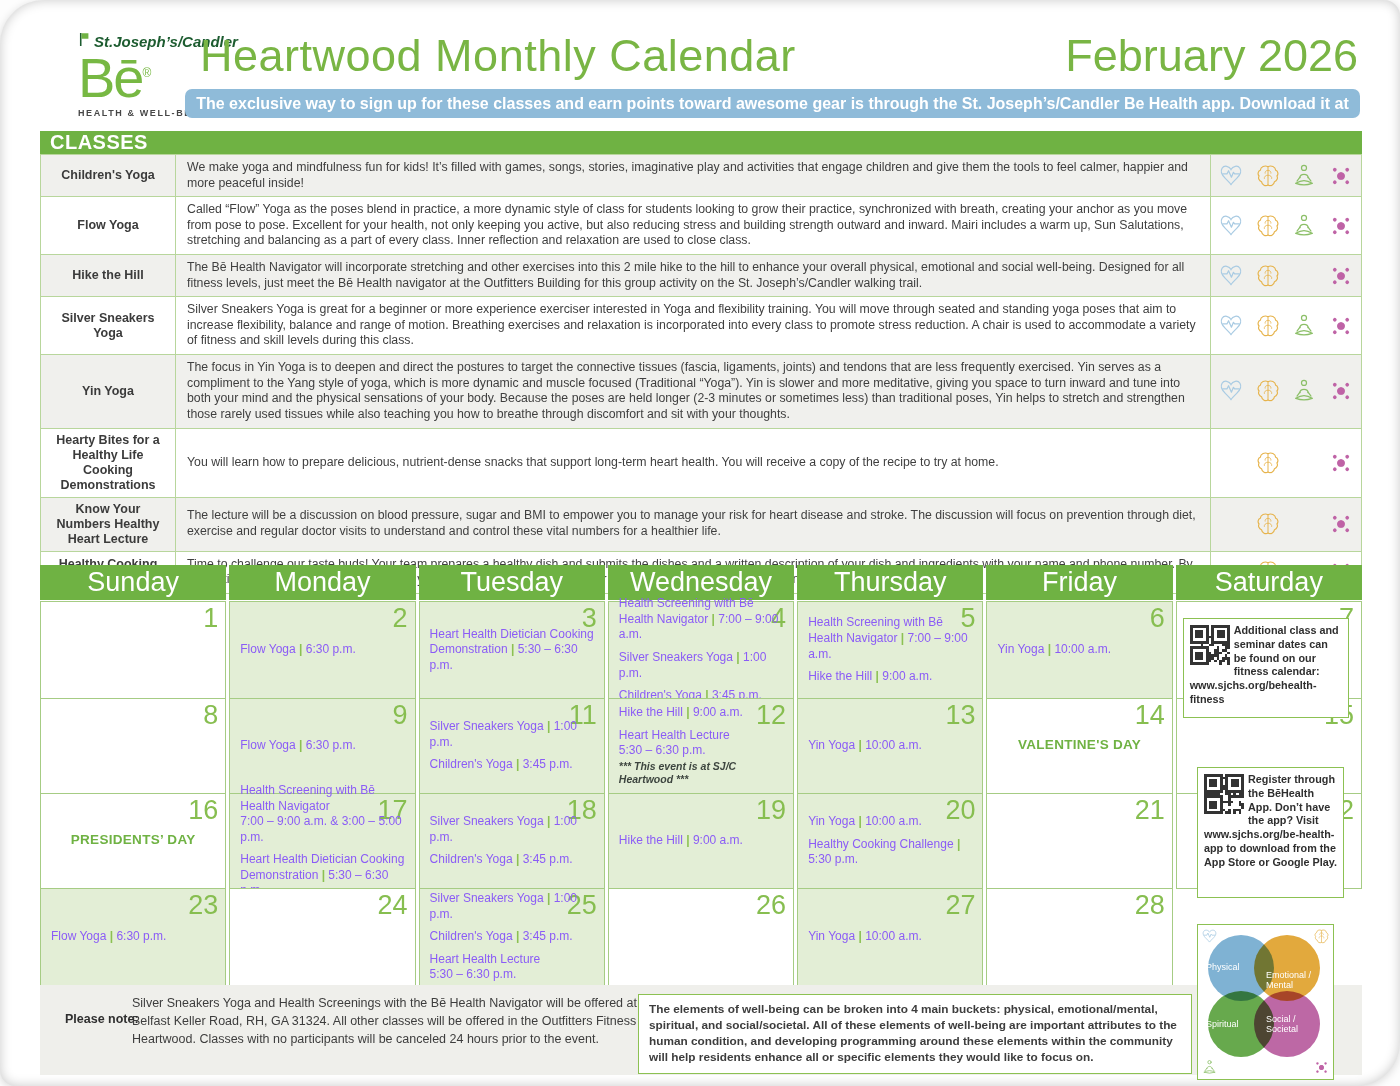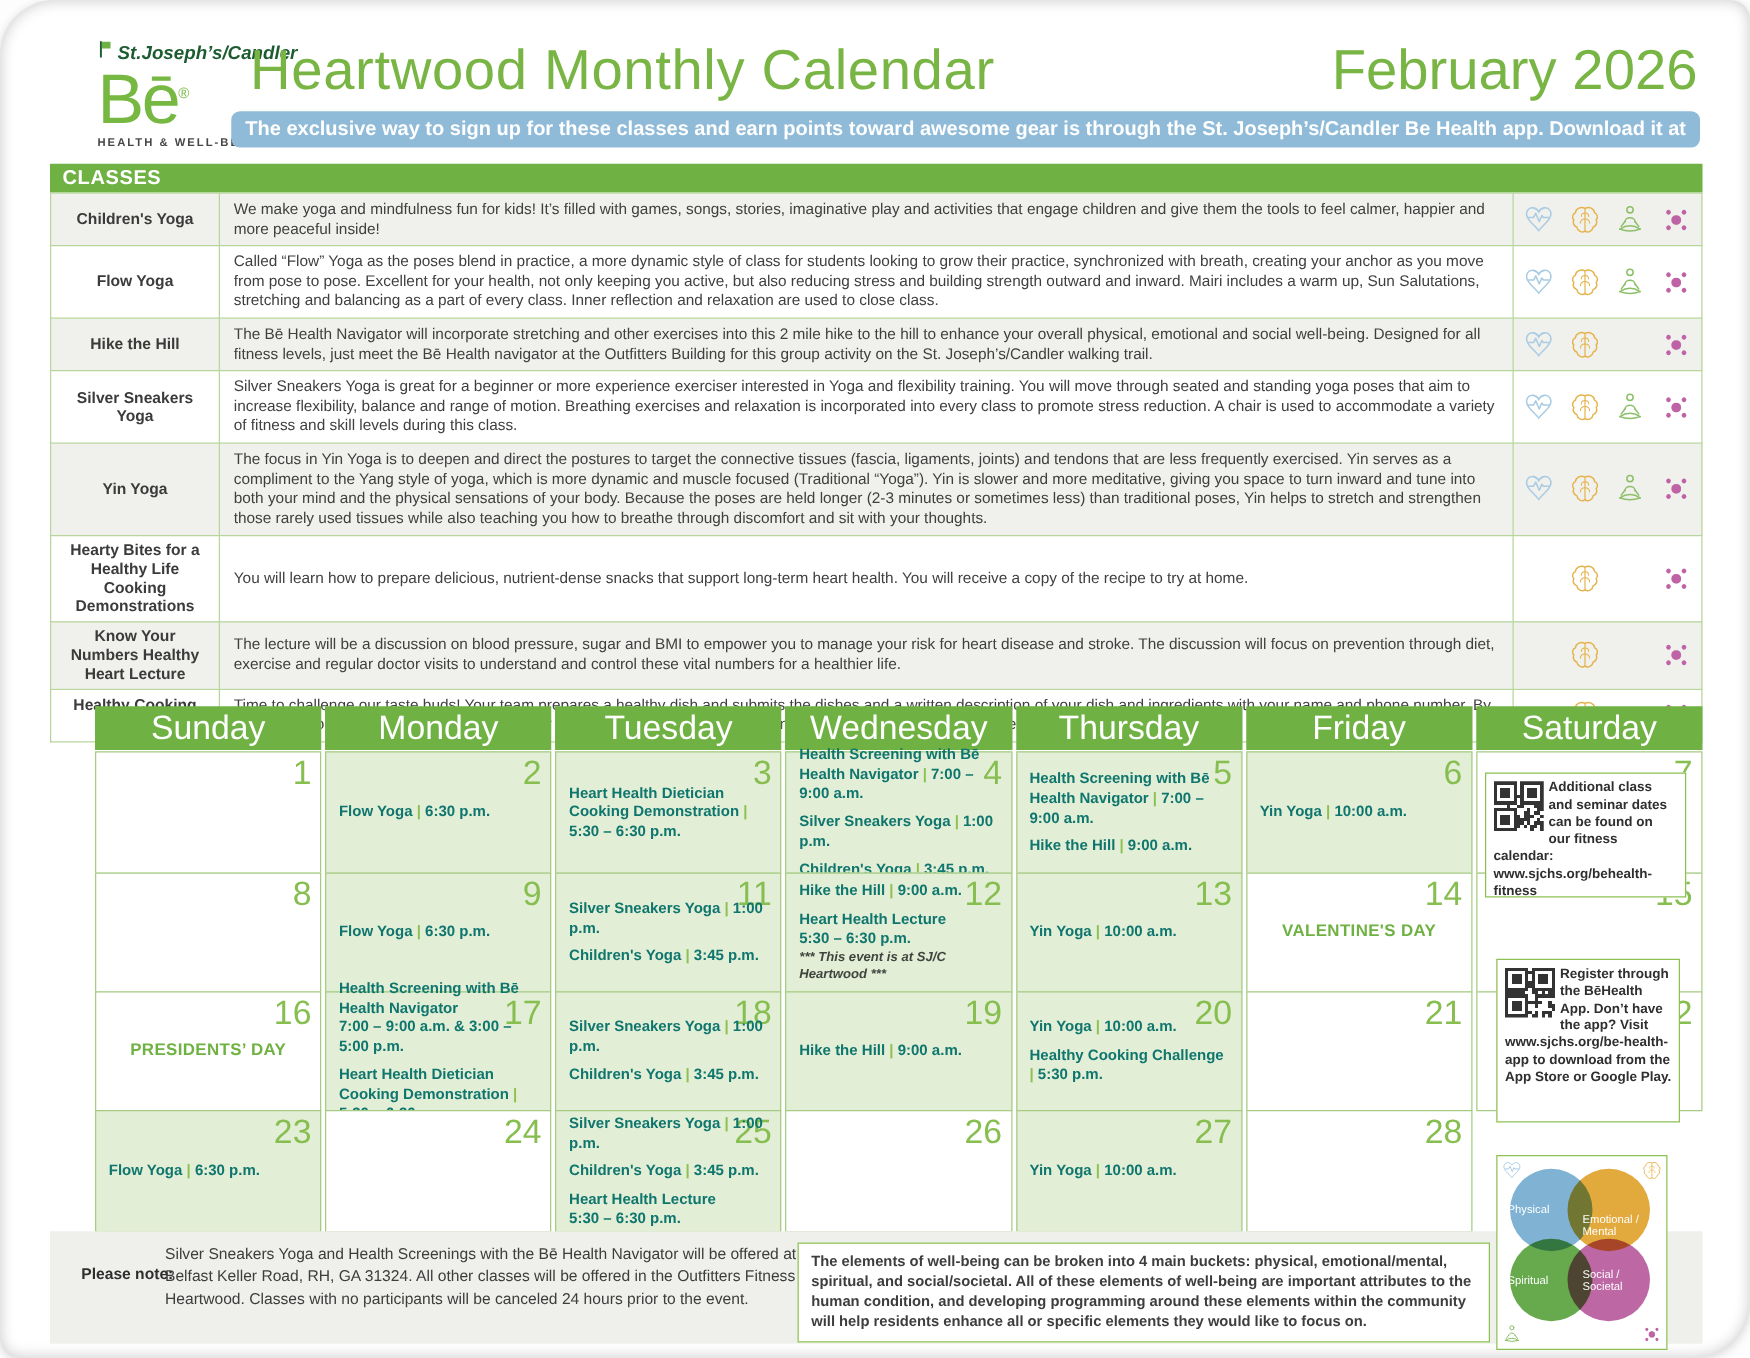--- a/index.html
+++ b/index.html
@@ -14,43 +14,43 @@
   .logo-big{font-size:56px;line-height:.95;color:#77b843;font-weight:500;letter-spacing:-2px;position:relative;}
   .logo-reg{font-size:12px;color:#77b843;vertical-align:super;font-weight:400;letter-spacing:0;}
   .logo-tag{font-size:9px;color:#474747;font-weight:700;letter-spacing:1.6px;margin-top:4px;}
   .page-title{position:absolute;left:200px;top:30px;font-size:45px;font-weight:300;color:#79b544;letter-spacing:.5px;}
   .page-month{position:absolute;right:42px;top:30px;font-size:45px;font-weight:300;color:#79b544;text-align:right;}
   .banner{position:absolute;left:185px;right:40px;top:89px;height:29px;background:#8fbbd9;border-radius:7px;
     color:#fff;font-weight:700;font-size:16px;line-height:29px;text-align:center;}
 
   
   .classes{position:absolute;left:40px;right:38px;top:131px;}
-  .classes-bar{background:#6fb243;color:#fff;font-weight:700;font-size:16px;height:23px;line-height:23px;padding-left:10px;letter-spacing:.5px;}
+  .classes-bar{background:#6fb243;color:#fff;font-weight:700;font-size:20px;height:23px;line-height:23px;padding-left:10px;letter-spacing:.5px;}
   table.cls{width:100%;height:404px;border-collapse:collapse;border:1px solid #b8d69c;}
   table.cls td{border:1px solid #b8d69c;vertical-align:middle;}
   .row-odd{background:#f0f0ed;}
   .row-even{background:#ffffff;}
   td.cname{width:122px;text-align:center;font-weight:700;font-size:12.5px;color:#3b3b3b;padding:4px 6px;line-height:1.2;}
   td.cdesc{font-size:12.3px;color:#3f3f3f;line-height:1.27;padding:5px 11px;}
   td.cicons{width:138px;padding:2px 6px;}
   .slots{display:flex;justify-content:space-between;align-items:center;}
   .slot{width:28px;height:28px;display:inline-flex;align-items:center;justify-content:center;}
   .slot svg{width:26px;height:26px;}
 
   
-  .calendar{position:absolute;left:40px;right:38px;top:565px;margin-left:36px;}
+  .calendar{position:absolute;left:40px;right:38px;top:565px;}
   .cal-head{display:grid;grid-template-columns:repeat(7,1fr);column-gap:3px;margin-bottom:2px;}
   .dh{background:#6fb243;color:#fff;font-size:27px;font-weight:300;text-align:center;height:35px;line-height:35px;}
   .cal-body{display:grid;grid-template-columns:repeat(7,1fr);grid-template-rows:97px 95px 95px 97px;column-gap:3px;}
   .cell{position:relative;border:1px solid #a6cc84;margin-top:-1px;background:#fff;}
   .cell.shaded{background:#e3eed6;}
   .dnum{position:absolute;top:1px;right:7px;font-size:27px;font-weight:300;color:#87be50;line-height:1.15;}
   .cellbody{position:absolute;inset:0;padding:6px 8px 6px 10px;display:flex;flex-direction:column;justify-content:center;gap:7px;}
   .ev{font-size:12px;line-height:1.3;}
-  .evn,.evt,.evt2{font-weight:700;color:#0f766e;}
+  .evn,.evt,.evt2{font-weight:400;color:#8b5cf6;}
   .sep{color:#8cc152;font-weight:700;}
   .evnote{font-style:italic;font-size:10.5px;font-weight:700;color:#3d453f;margin-top:1px;}
   .holiday{position:absolute;left:0;right:0;top:40%;text-align:center;color:#6fb243;font-weight:700;font-size:13.5px;letter-spacing:.3px;}
 
   
   .qr-box{position:absolute;background:#fff;border:1.5px solid #8cc152;padding:5px 6px;font-size:10.8px;line-height:1.28;color:#2f2f2f;font-weight:600;z-index:5;}
   .qr-box svg.qr{float:left;width:40px;height:40px;margin:1px 4px 1px 0;}
   .qr-fitness{left:6px;top:16px;right:12px;height:88px;}
   .qr-app{left:1197px;top:767px;width:133px;height:119px;}
   .venn-box{position:absolute;left:1197px;top:924px;width:135px;height:154px;background:#fff;border:1.5px solid #8cc152;z-index:5;}

